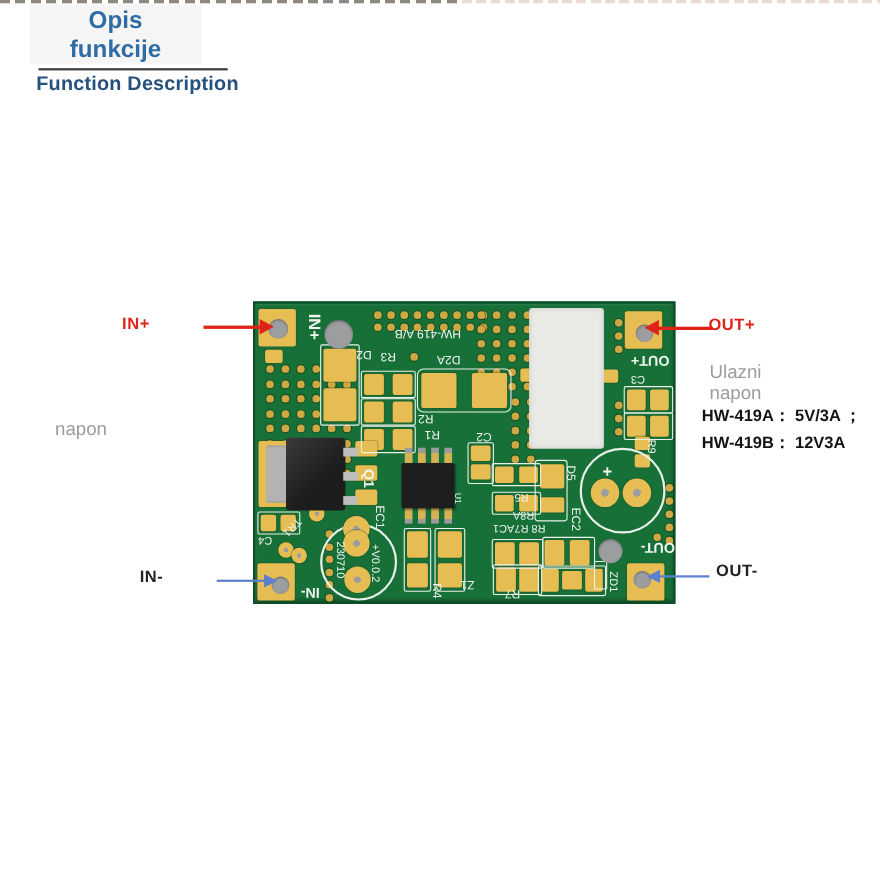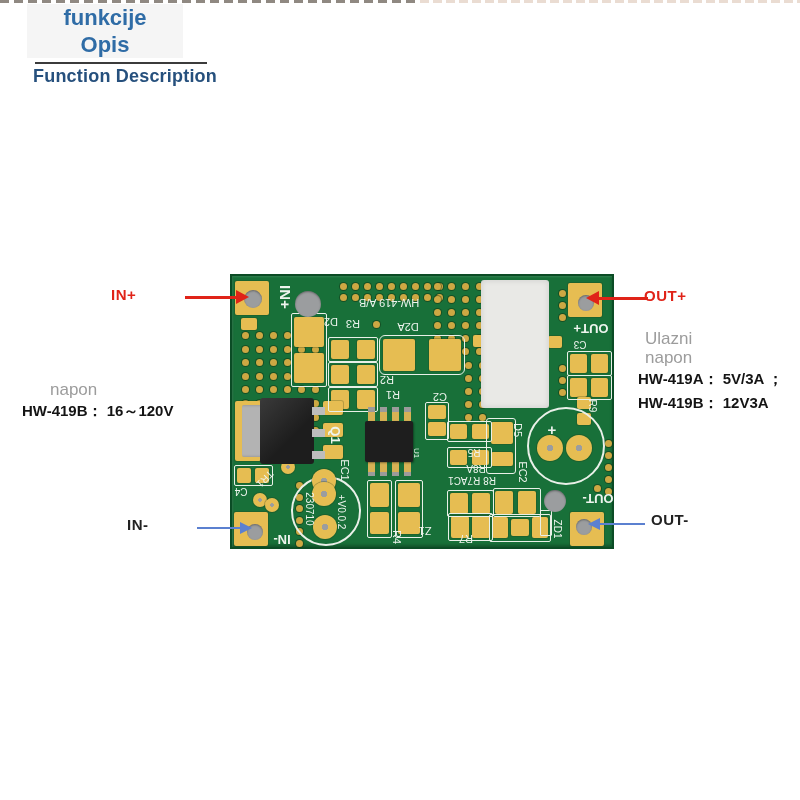--- a/index.html
+++ b/index.html
@@ -85,22 +85,22 @@
   #output-specs .spec-heading{margin-left:7px;}
   #output-specs .spec-line:first-of-type{margin-top:3px;}
 </style>
 </head>
 <body>
 
 <div class="top-strip left"></div>
 <div class="top-strip right"></div>
 
 <div class="title-block">
+  <div>Opis</div>
   <div>funkcije</div>
-  <div>Opis</div>
 </div>
 <div class="title-underline"></div>
 <div class="subtitle">Function Description</div>
 
 <div id="pcb">
   <div class="component inductor"></div>
   <div class="component q1-tab"></div>
   <div class="component q1-body"></div>
   <div class="component q1-lead" style="top:131px"></div>
   <div class="component q1-lead" style="top:153px"></div>
@@ -367,21 +367,20 @@
   <div class="shaft blue" style="left:0;top:4.5px;width:44px;height:2.5px"></div>
   <div class="head right blue" style="left:43px;top:0"></div>
 </div>
 <div class="arrow" style="left:588px;top:518px;width:58px;height:12px">
   <div class="head left blue" style="left:0;top:0"></div>
   <div class="shaft blue" style="left:11px;top:4.5px;width:46px;height:2.5px"></div>
 </div>
 
 <div class="spec-block" id="input-specs">
   <div class="spec-heading">napon</div>
-  <div class="spec-line">HW-419B： 16～120V</div>
 </div>
 
 <div class="spec-block" id="output-specs">
   <div class="spec-heading">Ulazni</div>
   <div class="spec-heading">napon</div>
   <div class="spec-line">HW-419A： 5V/3A ；</div>
   <div class="spec-line">HW-419B： 12V3A</div>
 </div>
 
 </body></html>

